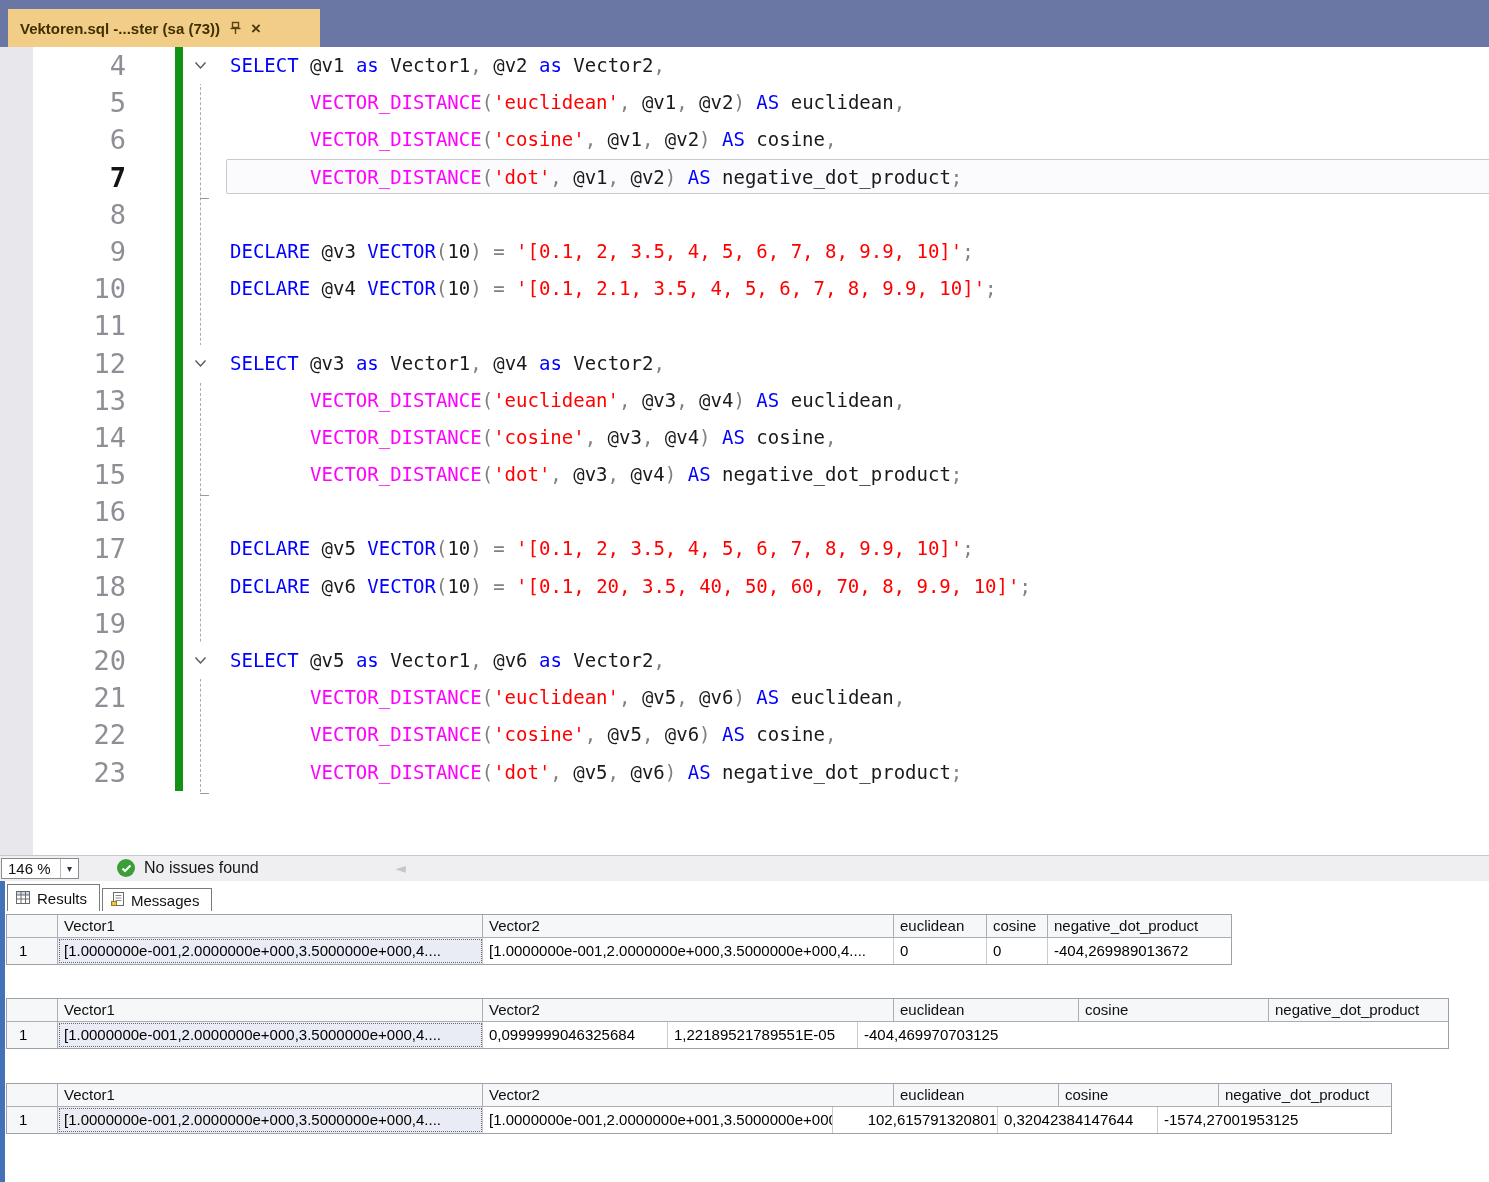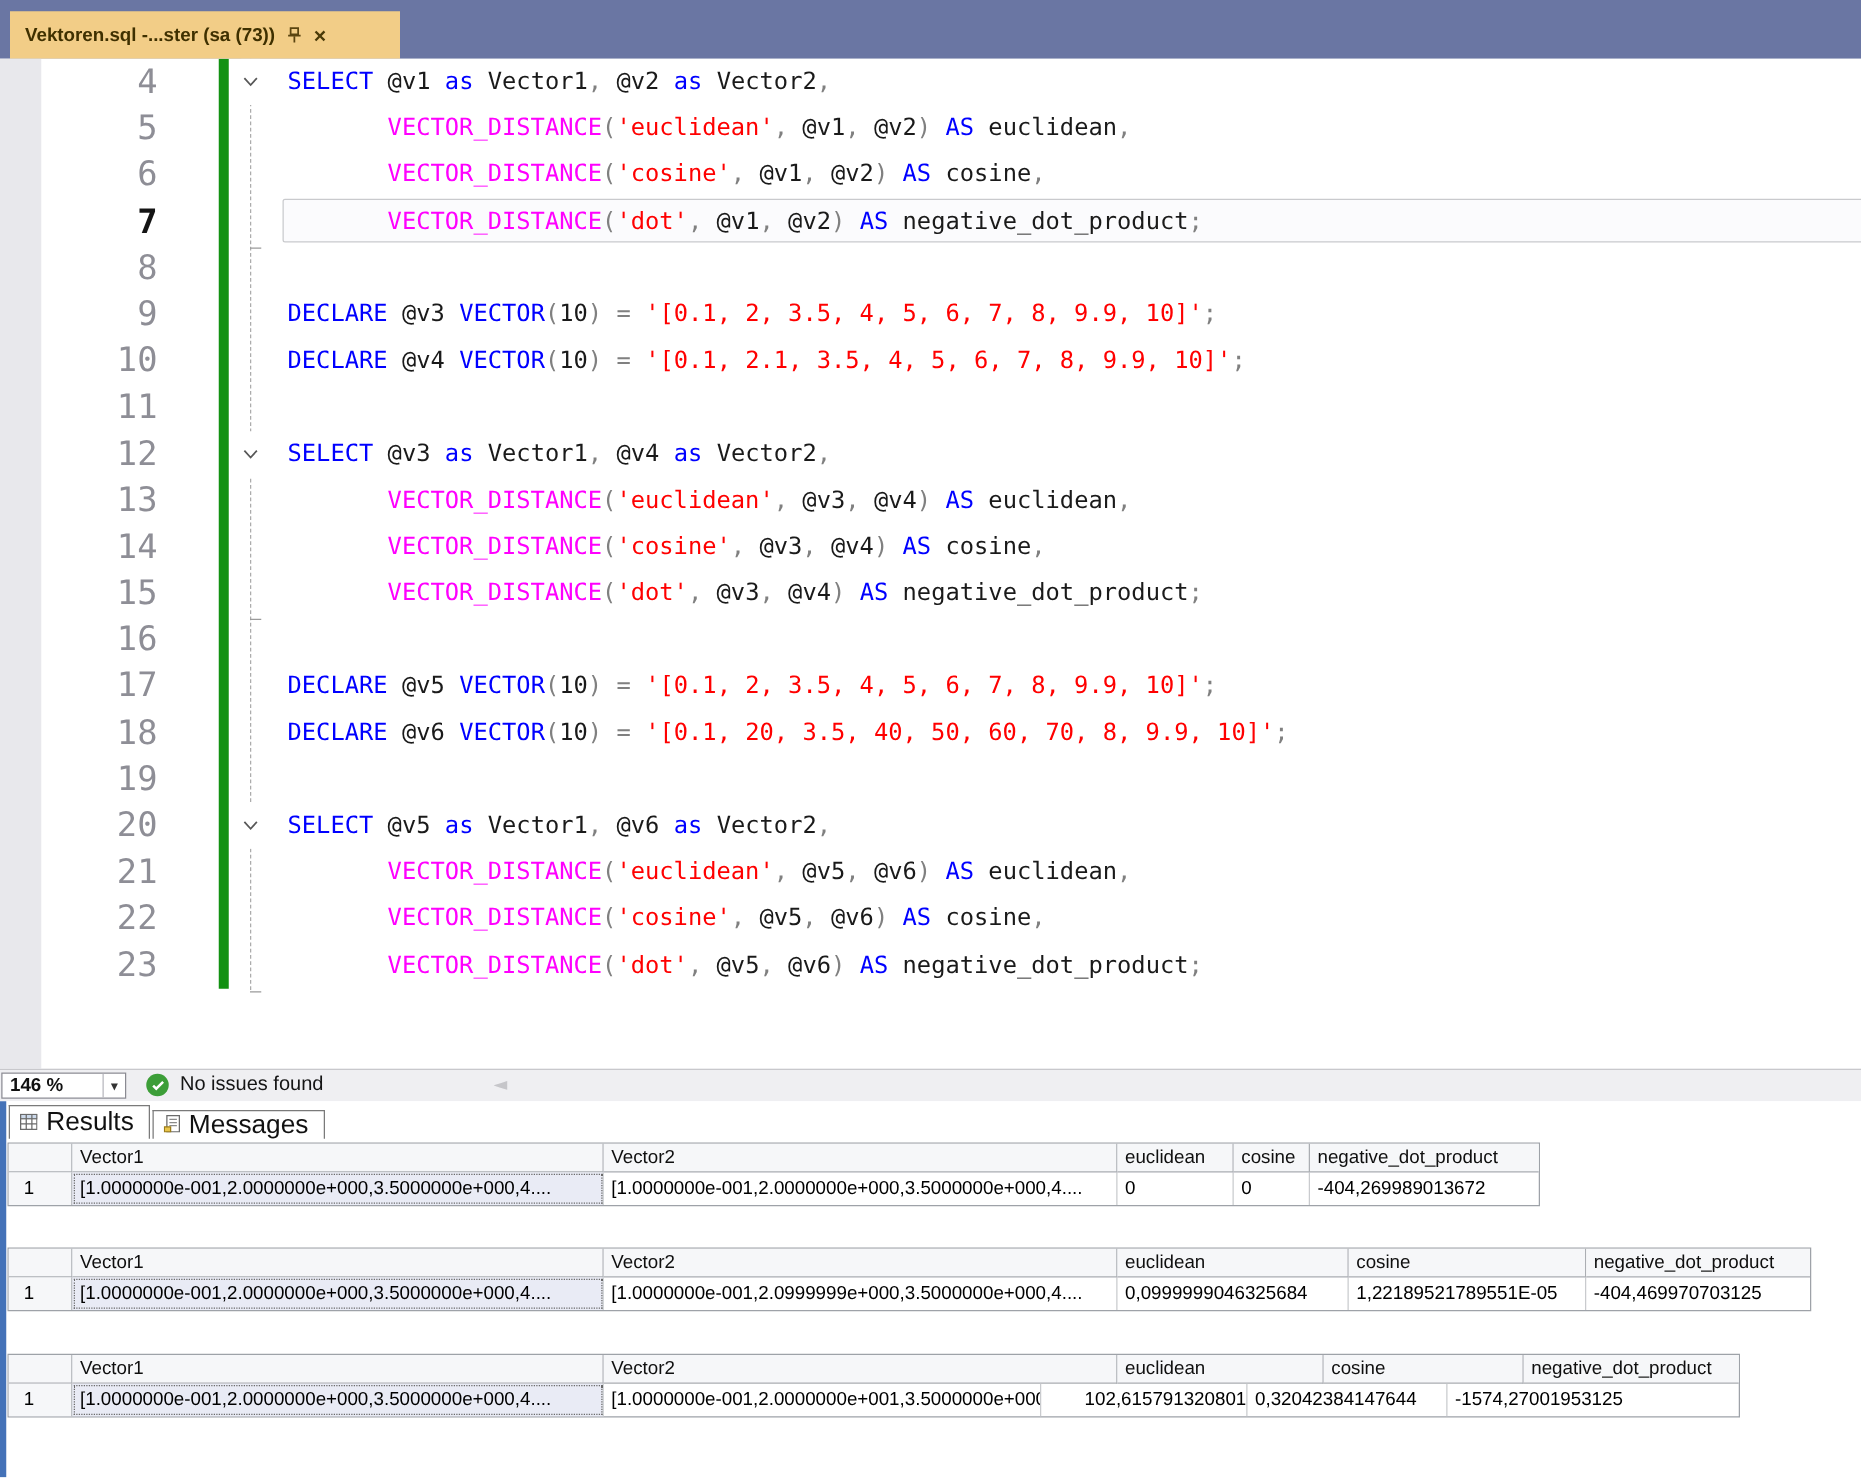--- a/index.html
+++ b/index.html
@@ -31,36 +31,36 @@
   .code{position:absolute;left:230px;top:0;white-space:pre;z-index:1;
         font-family:"DejaVu Sans Mono",monospace;font-size:19px;line-height:37.2px;}
   .tk-k{color:var(--keyword,#0000FF);}
   .tk-f{color:var(--function,#FF00FF);}
   .tk-s{color:var(--string,#FF0000);}
   .tk-o{color:var(--operator,#808080);}
   .tk-i,.tk-p{color:var(--identifier,#1A1A1A);}
   
   .scrollrow{position:absolute;left:0;top:855px;width:100%;height:26px;background:#EFEFF2;
              border-top:1px solid #C8C8CC;box-sizing:border-box;}
-  .zoombox{position:absolute;left:1px;top:2px;width:100px;height:21px;box-sizing:border-box;
-           background:#fff;border:1px solid #8A8A92;display:flex;align-items:center;font-size:15px;color:#111;font-weight:bold;}
+  .zoombox{position:absolute;left:1px;top:2px;width:78px;height:21px;box-sizing:border-box;
+           background:#fff;border:1px solid #8A8A92;display:flex;align-items:center;font-size:15px;color:#111;}
   .zoomval{flex:1;padding-left:6px;}
   .zoomarrow{width:17px;height:100%;border-left:1px solid #B8B8BE;display:flex;align-items:center;
              justify-content:center;font-size:10px;color:#333;}
   .health{position:absolute;left:117px;top:3px;display:flex;align-items:center;gap:9px;
           font-size:16px;color:#151515;}
   .checkcircle{width:18px;height:18px;border-radius:50%;background:var(--status-green,#3C9E38);
                display:flex;align-items:center;justify-content:center;}
   .scrlarrow{position:absolute;left:395px;top:4px;color:#C6C6CA;font-size:14px;
              font-family:"DejaVu Sans",sans-serif;}
   
   .respane{position:absolute;left:0;top:881px;width:100%;height:301px;background:#fff;}
   .accent{position:absolute;left:0;top:0;bottom:0;width:5px;background:var(--pane-accent,#4472B8);}
   .restabs{position:absolute;left:7px;top:1px;height:29px;display:flex;align-items:flex-end;gap:2px;
-           font-size:21px;color:#111;}
+           font-size:15px;color:#111;}
   .rtab{display:flex;align-items:center;gap:7px;border:1px solid #7A7A7A;border-bottom:none;
         background:#fff;padding:0 12px 0 8px;height:23px;box-sizing:border-box;}
   .rtab.sel{height:27px;}
   
   .grid{position:absolute;left:6px;border:1px solid #9EA2A8;background:#fff;}
   .ghead{display:flex;height:23px;}
   .grow{display:flex;height:26px;}
   .gcell{box-sizing:border-box;flex:none;overflow:hidden;white-space:nowrap;font-size:15px;color:#000;}
   .ghcell{background:#F6F7F9;border-right:1px solid #ABAEB3;border-bottom:1px solid #ABAEB3;
           padding-left:6px;line-height:21px;color:#0F0F0F;}
@@ -269,21 +269,20 @@
             <div class="gcell corner" style="width: 51px;"></div>
             <div class="gcell ghcell" style="width: 425px;">Vector1</div>
             <div class="gcell ghcell" style="width: 411px;">Vector2</div>
             <div class="gcell ghcell" style="width: 185px;">euclidean</div>
             <div class="gcell ghcell" style="width: 190px;">cosine</div>
             <div class="gcell ghcell" style="width: 179px;">negative_dot_product</div>
           </div>
           <div class="grow">
             <div class="gcell rnum" style="width: 51px;">1</div>
             <div class="gcell gval selcell" style="width: 425px;">[1.0000000e-001,2.0000000e+000,3.5000000e+000,4....</div>
-            <div class="gcell gval" style="width: 411px;">[1.0000000e-001,2.0999999e+000,3.5000000e+000,4....</div>
             <div class="gcell gval" style="width: 185px;">0,0999999046325684</div>
             <div class="gcell gval" style="width: 190px;">1,22189521789551E-05</div>
             <div class="gcell gval" style="width: 179px;">-404,469970703125</div>
           </div>
         </div>
         <div class="grid" style="top: 202px;">
           <div class="ghead">
             <div class="gcell corner" style="width: 51px;"></div>
             <div class="gcell ghcell" style="width: 425px;">Vector1</div>
             <div class="gcell ghcell" style="width: 411px;">Vector2</div>

